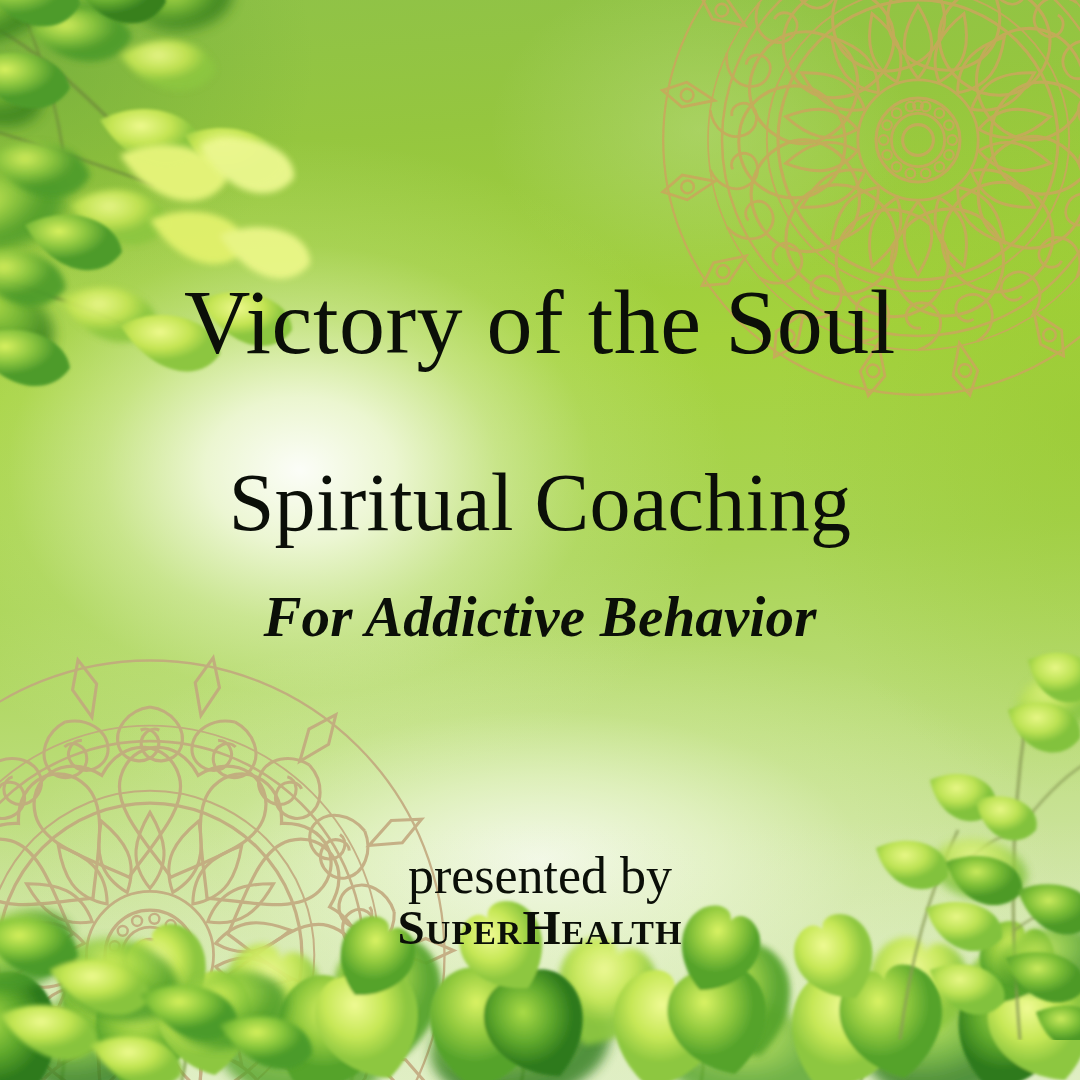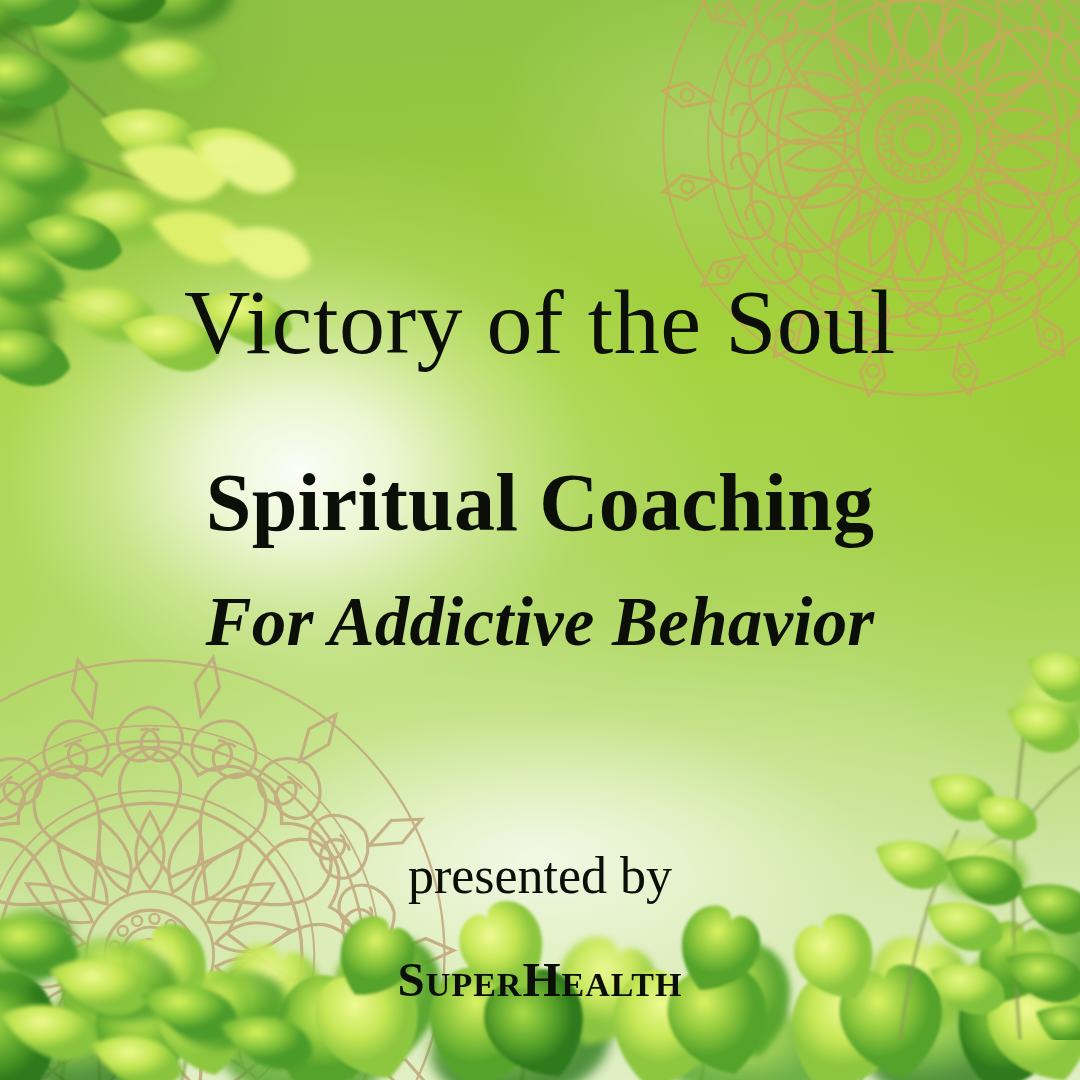--- a/index.html
+++ b/index.html
@@ -69,30 +69,30 @@
   #foliage-bl{left:-20px;bottom:-20px;width:380px;height:280px;}
 
   
   .txt{position:absolute;width:100%;text-align:center;color:#0B0F08;
        line-height:1;white-space:nowrap;}
   #title{
     top:276px;font-size:92px;letter-spacing:.5px;font-weight:400;
     font-family:"Liberation Serif",serif;
   }
   #subtitle{
-    top:462px;font-size:82px;font-weight:700;letter-spacing:.3px;
+    top:462px;font-size:82px;font-weight:400;letter-spacing:.3px;
   }
   #tagline{
-    top:588px;font-size:69px;font-style:italic;font-weight:700;letter-spacing:.2px;
+    top:588px;font-size:57px;font-style:italic;font-weight:700;letter-spacing:.2px;
   }
   #presented{
     top:850px;font-size:52px;font-weight:400;
   }
   #brand{
-    top:955px;font-size:49px;font-weight:700;font-variant:small-caps;
+    top:903px;font-size:49px;font-weight:700;font-variant:small-caps;
     letter-spacing:1px;
   }
 </style>
 </head>
 <body>
 
 <div id="poster">
 
   <div class="bg bg-base"></div>
   <div class="bg bg-vig-topleft"></div>

